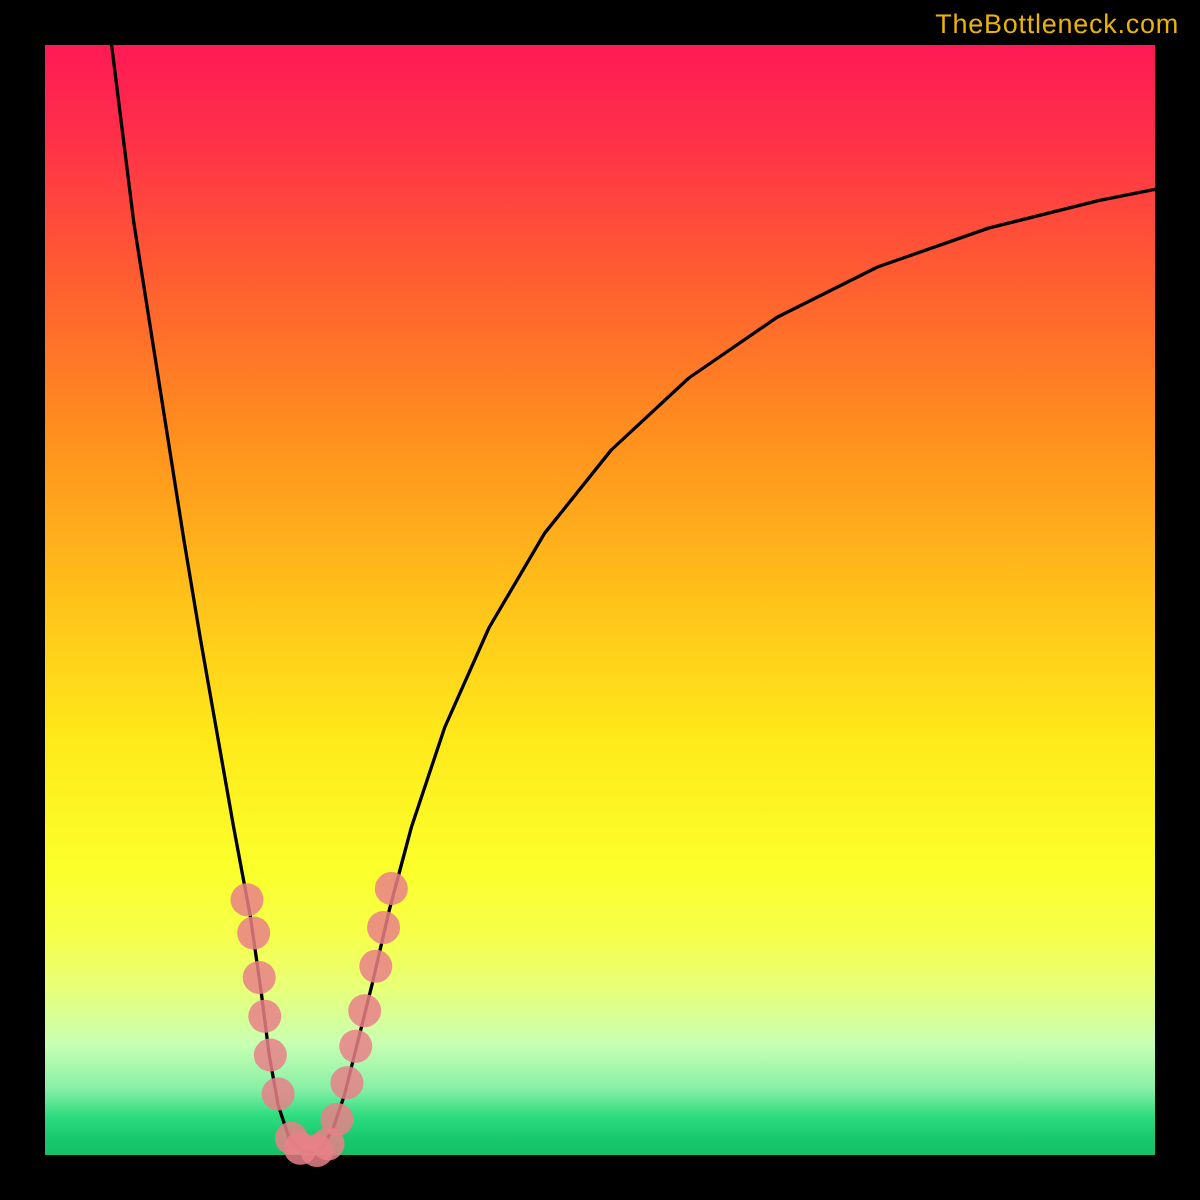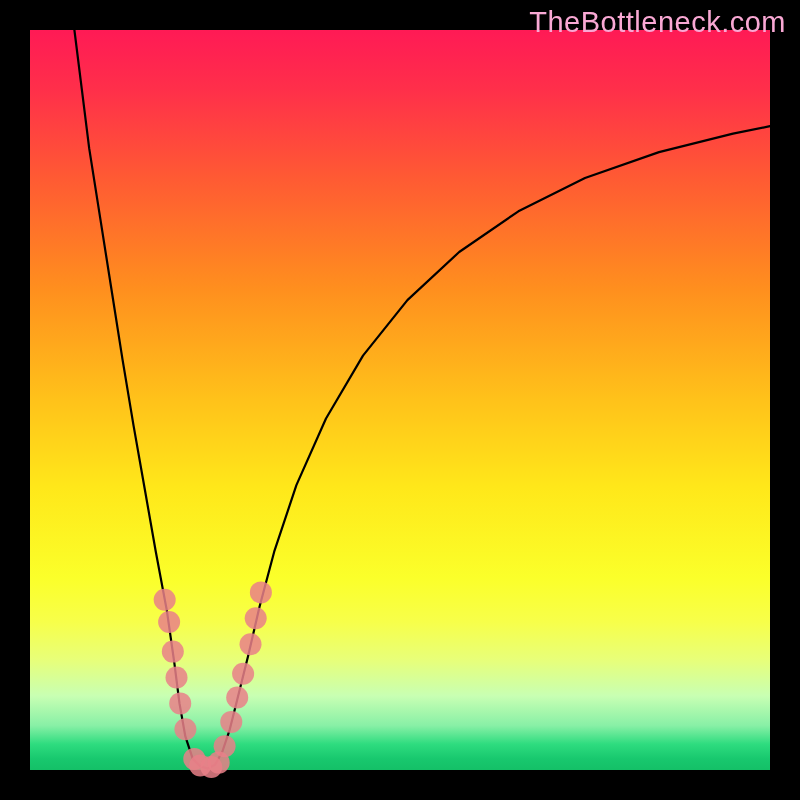--- a/index.html
+++ b/index.html
@@ -14,22 +14,22 @@
   .outer {
     width: 800px;
     height: 800px;
     background: #000;
     position: relative;
   }
   .watermark {
     position: absolute;
     top: 6px;
     right: 14px;
-    color: #f9a8d4;
-    font-size: 29px;
+    color: #eab308;
+    font-size: 18px;
     font-weight: 500;
     letter-spacing: 0.5px;
     z-index: 10;
   }
   svg {
     display: block;
   }
 </style>
 </head>
 <body>

